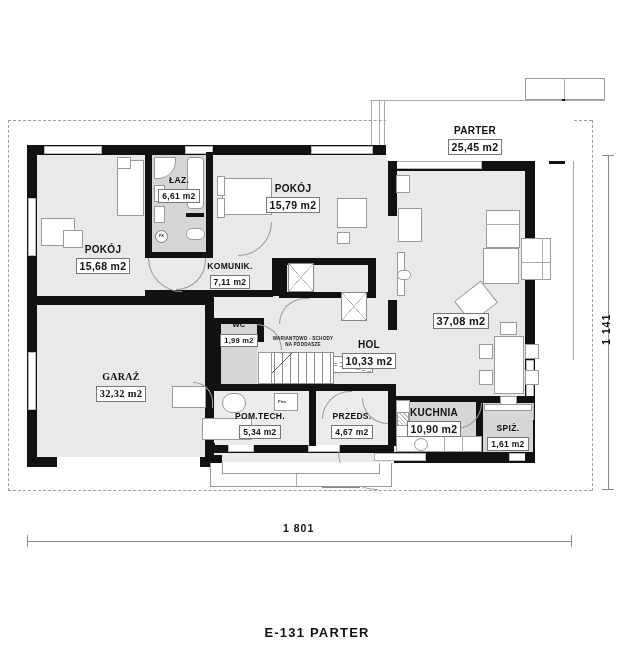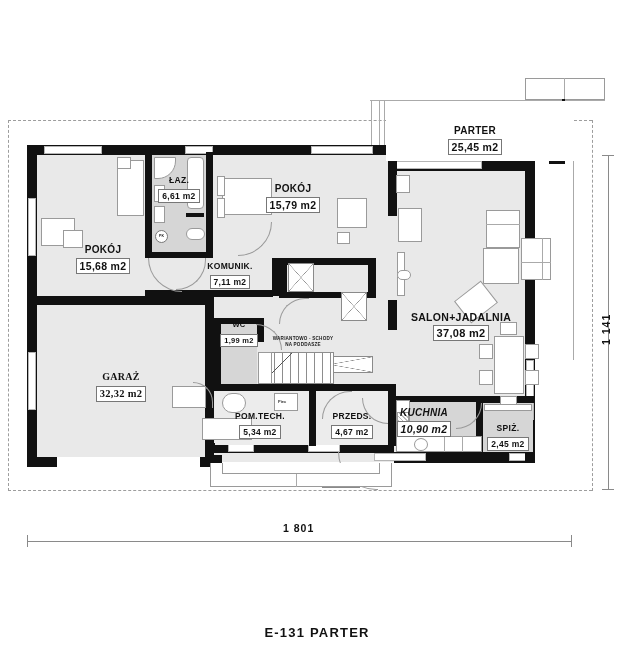--- a/index.html
+++ b/index.html
@@ -282,53 +282,56 @@
     <span class="ar">25,45 m2</span>
   </div>
 
   <div class="rlabel sm" style="left:186px;top:261px;width:88px;">
     <span class="nm">KOMUNIK.</span>
     <span class="ar">7,11 m2</span>
   </div>
 
 
   <div class="rlabel big" style="left:386px;top:311px;width:150px;">
-    <span class="nm">SALON+JADALNIA</span>
     <span class="ar">37,08 m2</span>
   </div>
 
   <div class="rlabel xs" style="left:210px;top:320px;width:58px;">
     <span class="nm">WC</span>
     <span class="ar">1,99 m2</span>
   </div>
 
+  <div class="rlabel" style="left:330px;top:339px;width:78px;">
+    <span class="nm">HOL</span>
+    <span class="ar">10,33 m2</span>
+  </div>
 
   <div class="rlabel" style="left:76px;top:371px;width:90px;font-family:Liberation Serif, serif;">
     <span class="nm">GARAŻ</span>
     <span class="ar">32,32 m2</span>
   </div>
 
   <div class="rlabel sm" style="left:213px;top:411px;width:94px;">
     <span class="nm">POM.TECH.</span>
     <span class="ar">5,34 m2</span>
   </div>
 
   <div class="rlabel sm" style="left:314px;top:411px;width:76px;">
     <span class="nm">PRZEDS.</span>
     <span class="ar">4,67 m2</span>
   </div>
 
-  <div class="rlabel" style="left:384px;top:407px;width:80px;font-style:italic;">
+  <div class="rlabel" style="left:394px;top:407px;width:80px;">
     <span class="nm">KUCHNIA</span>
     <span class="ar">10,90 m2</span>
   </div>
 
   <div class="rlabel sm" style="left:483px;top:423px;width:50px;">
     <span class="nm">SPIŻ.</span>
-    <span class="ar">2,45 m2</span>
+    <span class="ar">1,61 m2</span>
   </div>
 
   <div class="note" style="left:262px;top:336px;width:82px;">
     <span>WARIANTOWO - SCHODY</span><br>
     <span>NA PODDASZE</span>
   </div>
 
   <div class="dimline" style="left:27px;top:541px;width:545px;"></div>
   <div class="dimtick" style="left:27px;top:535px;height:12px;"></div>
   <div class="dimtick" style="left:571px;top:535px;height:12px;"></div>

